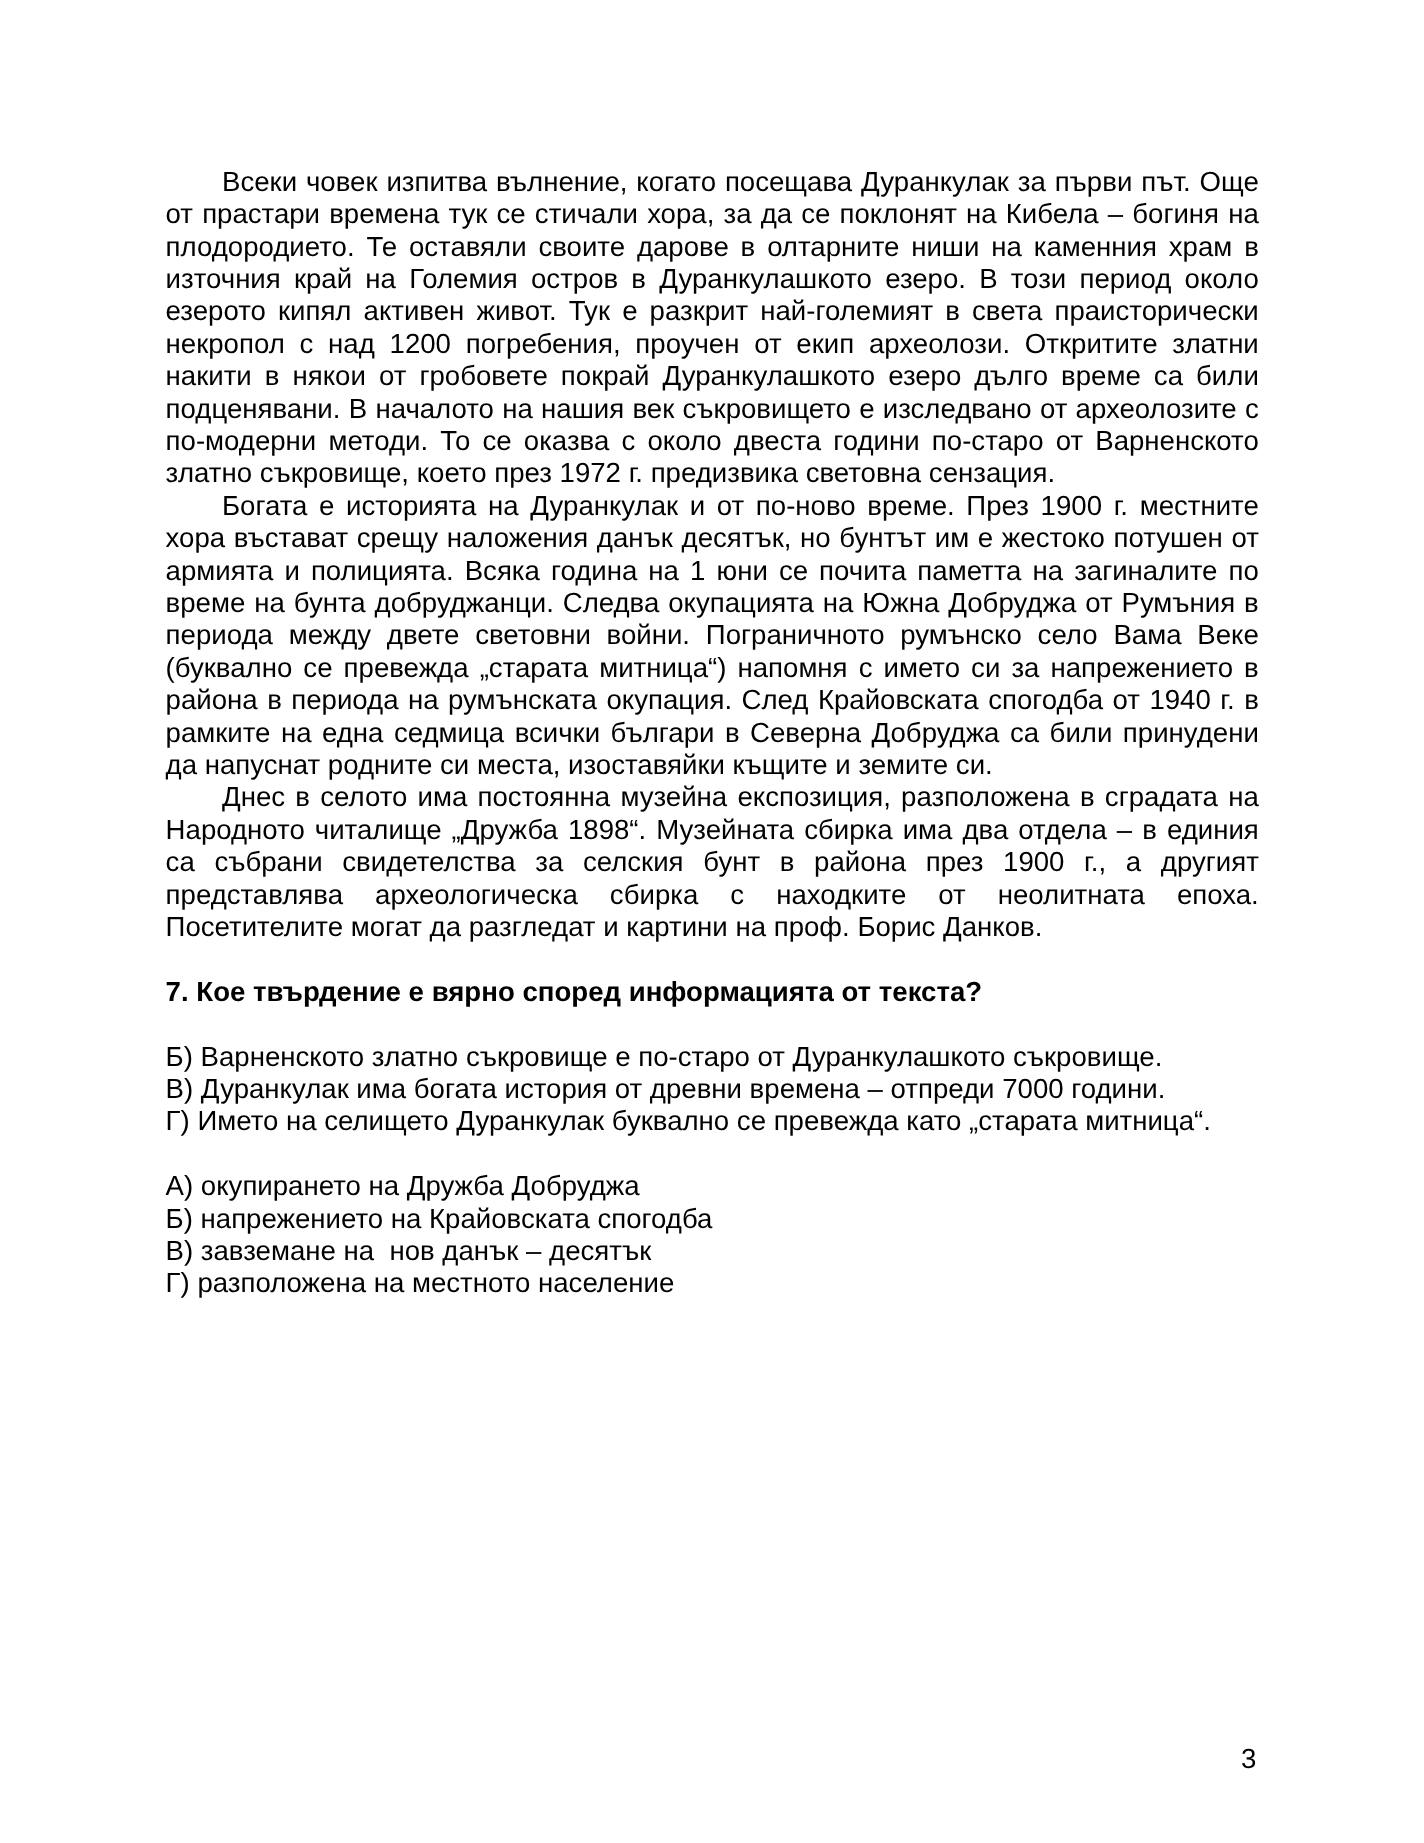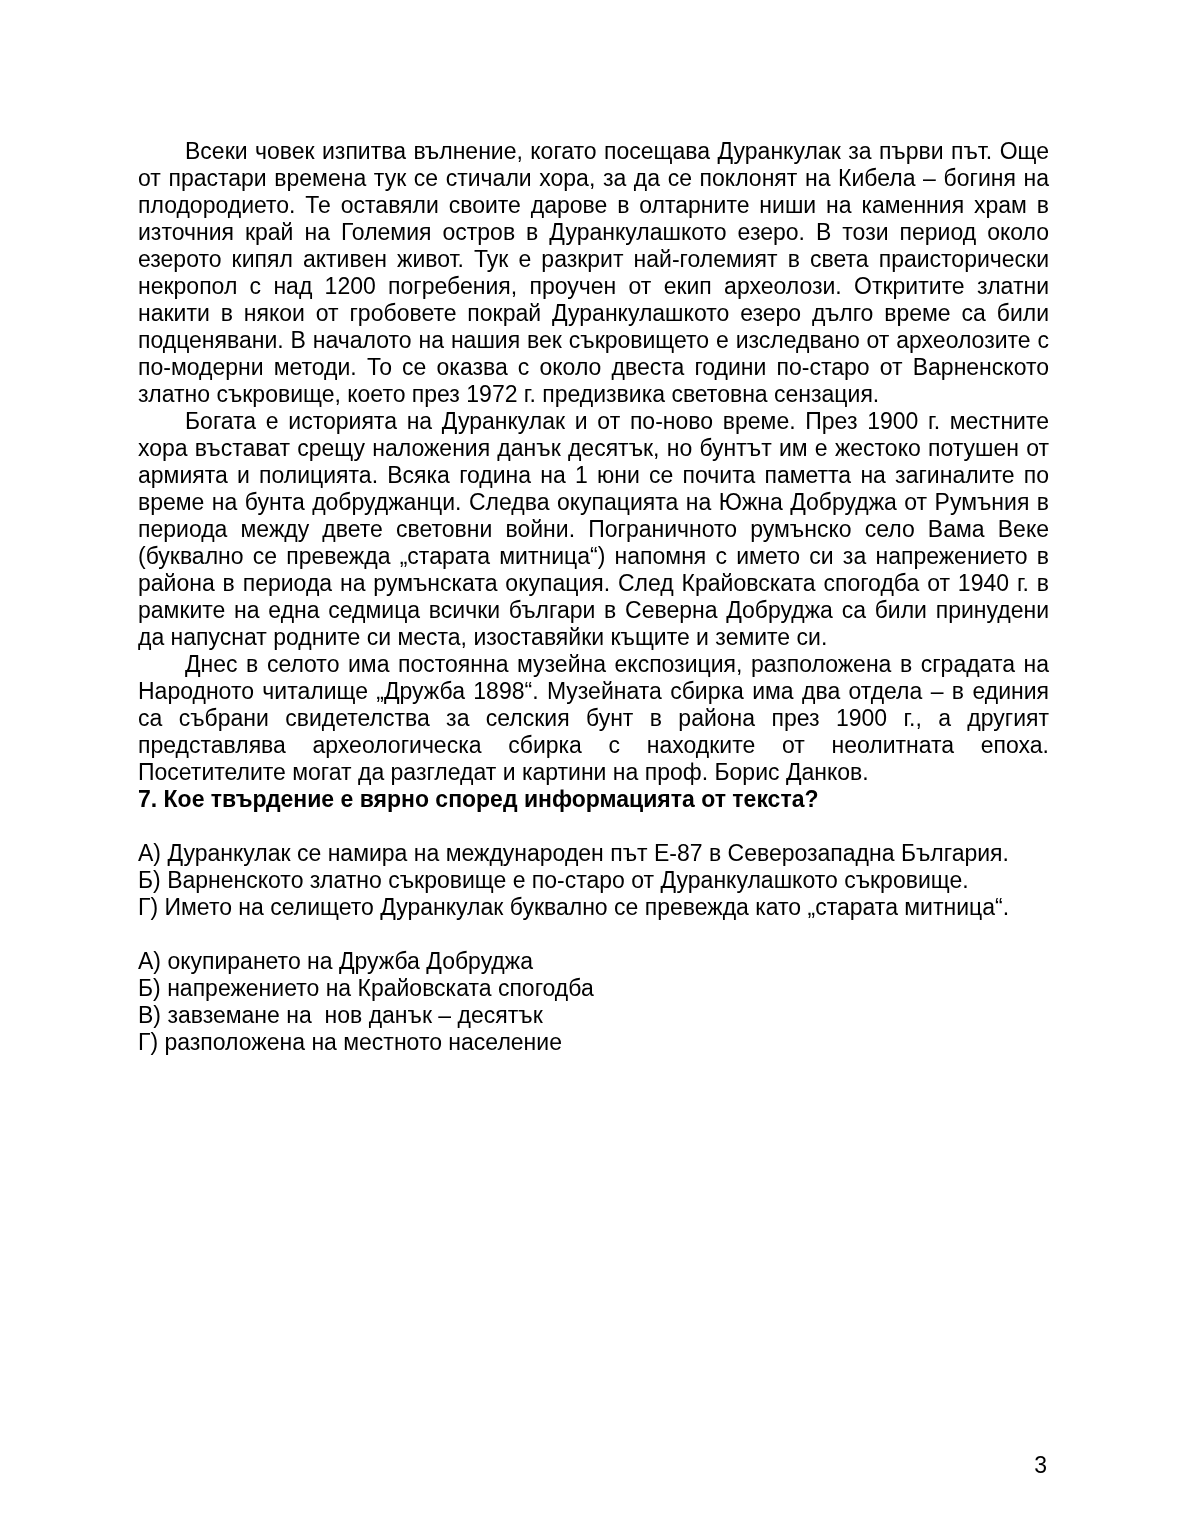--- a/index.html
+++ b/index.html
@@ -24,20 +24,21 @@
     width: 911px;
     font-size: 23px;
     line-height: 27px;
     text-align: justify;
   }
   .para {
     margin: 0;
     text-indent: 47px;
   }
   .question {
+    margin-top: 27px;
     text-align: left;
   }
   .q-stem {
     margin: 0;
     font-weight: bold;
   }
   .q-stem .q-italic {
     font-style: italic;
   }
   .options {
@@ -61,22 +62,22 @@
 <div class="page">
   <div class="content">
 
     <p class="para">Всеки човек изпитва вълнение, когато посещава Дуранкулак за първи път. Още от прастари времена тук се стичали хора, за да се поклонят на Кибела – богиня на плодородието. Те оставяли своите дарове в олтарните ниши на каменния храм в източния край на Големия остров в Дуранкулашкото езеро. В този период около езерото кипял активен живот. Тук е разкрит най-големият в света праисторически некропол с над 1200 погребения, проучен от екип археолози. Откритите златни накити в някои от гробовете покрай Дуранкулашкото езеро дълго време са били подценявани. В началото на нашия век съкровището е изследвано от археолозите с по-модерни методи. То се оказва с около двеста години по-старо от Варненското златно съкровище, което през 1972 г. предизвика световна сензация.</p>
     <p class="para">Богата е историята на Дуранкулак и от по-ново време. През 1900 г. местните хора въстават срещу наложения данък десятък, но бунтът им е жестоко потушен от армията и полицията. Всяка година на 1 юни се почита паметта на загиналите по време на бунта добруджанци. Следва окупацията на Южна Добруджа от Румъния в периода между двете световни войни. Пограничното румънско село Вама Веке (буквално се превежда „старата митница“) напомня с името си за напрежението в района в периода на румънската окупация. След Крайовската спогодба от 1940 г. в рамките на една седмица всички българи в Северна Добруджа са били принудени да напуснат родните си места, изоставяйки къщите и земите си.</p>
     <p class="para">Днес в селото има постоянна музейна експозиция, разположена в сградата на Народното читалище „Дружба 1898“. Музейната сбирка има два отдела – в единия са събрани свидетелства за селския бунт в района през 1900 г., а другият представлява археологическа сбирка с находките от неолитната епоха. Посетителите могат да разгледат и картини на проф. Борис Данков.</p>
 
     <div class="question">
       <p class="q-stem"><span>7. Кое твърдение е вярно според информацията от текста?</span><span class="q-italic"></span><span></span></p>
       <div class="options">
-        <p class="option">А) Дуранкулак се намира на международен път Е-87 в Северозападна България.</p>
         <p class="option">Б) Варненското златно съкровище е по-старо от Дуранкулашкото съкровище.</p>
+        <p class="option">В) Дуранкулак има богата история от древни времена – отпреди 7000 години.</p>
         <p class="option">Г) Името на селището Дуранкулак буквално се превежда като „старата митница“.</p>
       </div>
     </div>
 
 
     <div class="question">
       <div class="options">
         <p class="option">А) окупирането на Дружба Добруджа</p>
         <p class="option">Б) напрежението на Крайовската спогодба</p>
         <p class="option">В) завземане на  нов данък – десятък</p>

